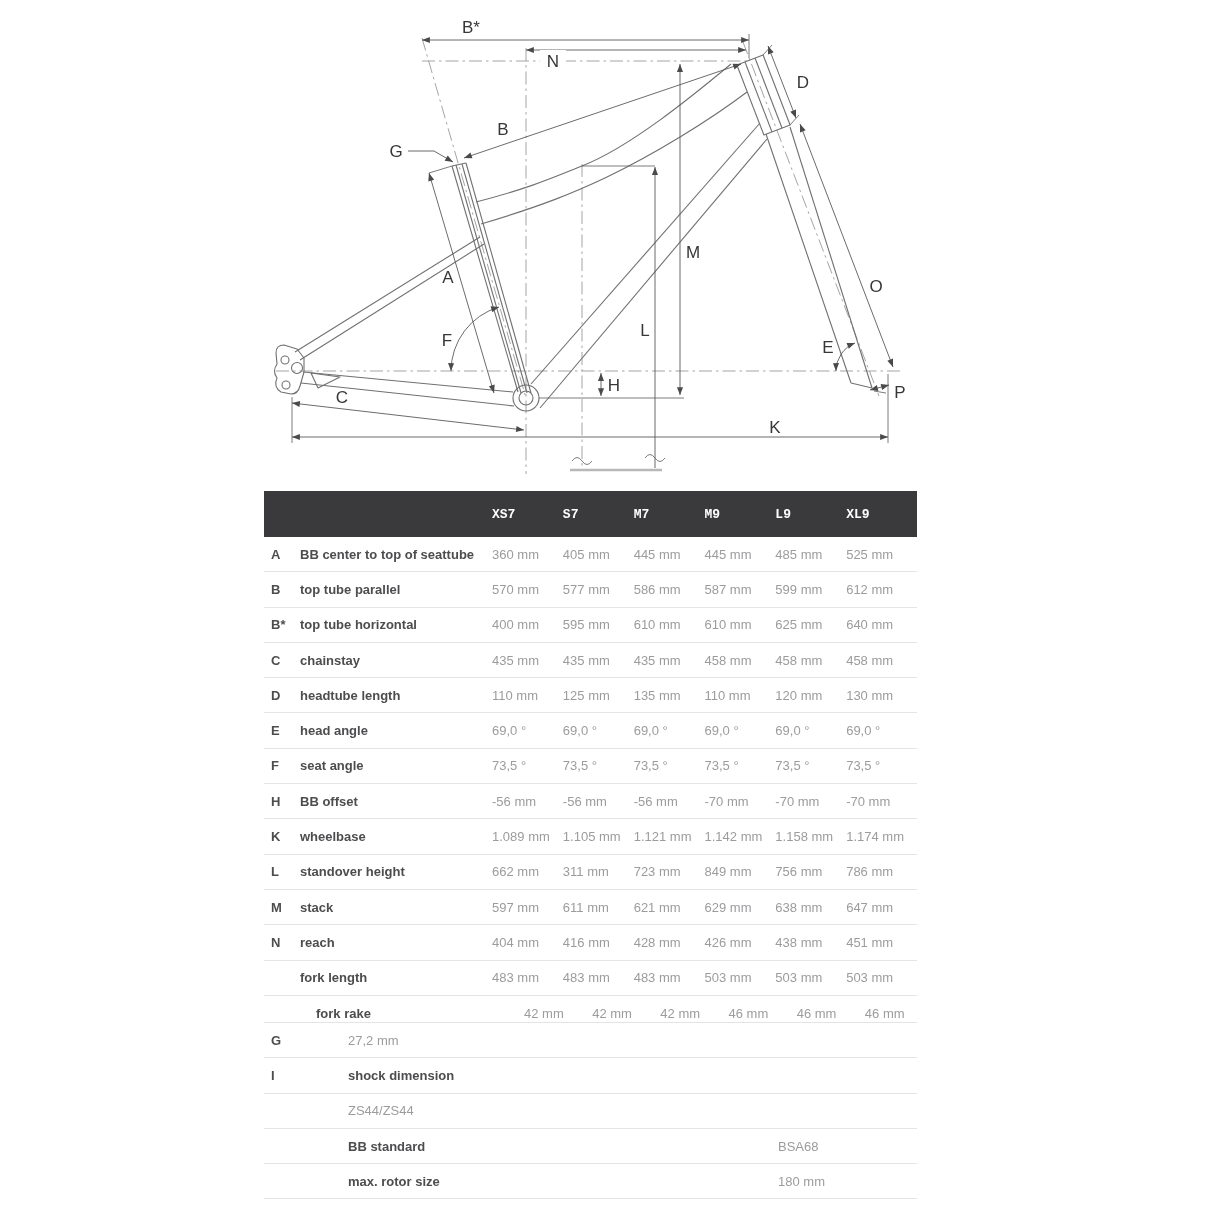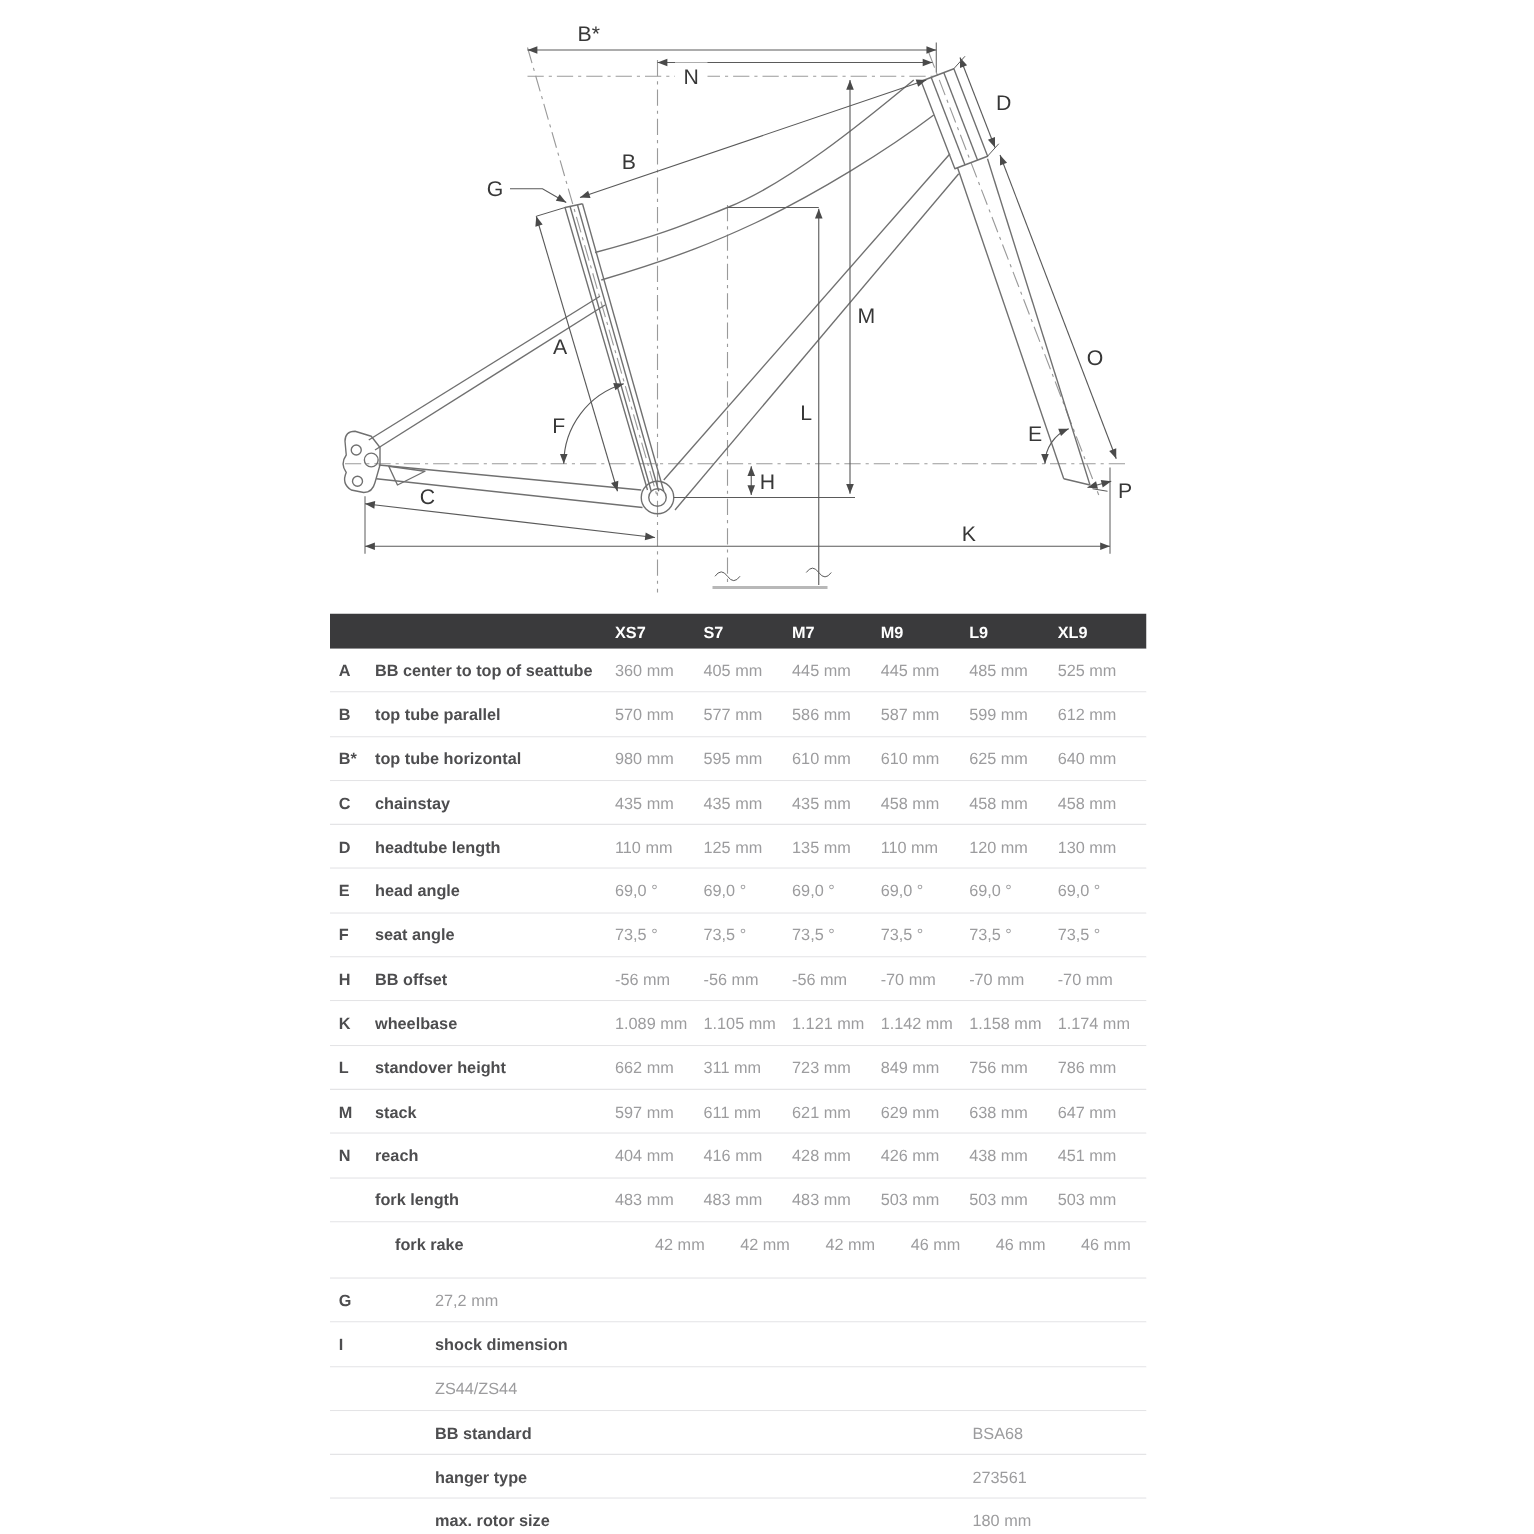--- a/index.html
+++ b/index.html
@@ -10,22 +10,22 @@
   
   svg.diagram{position:absolute;left:0;top:0;}
   .fr{stroke:#707070;fill:none;stroke-width:1.1;stroke-linejoin:round;}
   .cl{stroke:#9a9a9a;fill:none;stroke-width:0.9;stroke-dasharray:13 4 2.5 4;}
   .dm{stroke:#5a5a5a;fill:none;stroke-width:0.9;}
   .dm-ext{stroke:#5a5a5a;fill:none;stroke-width:0.8;}
   .ground{stroke:#b8b8b8;stroke-width:2.5;}
   .dlab{fill:#373737;font-size:17px;font-family:"Liberation Sans",sans-serif;text-anchor:middle;}
   
   .geo-table{position:absolute;left:264px;top:491px;width:653px;color:#4d4d4f;}
-  .ghead{display:grid;grid-template-columns:36px 192px repeat(6,1fr);height:28px;
-         background:#3a3a3c;align-items:center;}
+  .ghead{display:grid;grid-template-columns:36px 192px repeat(6,1fr);height:46px;
+         background:#3a3a3c;align-items:center;font-family:Liberation Mono, monospace;}
   .ghead .hc{color:#ffffff;font-weight:bold;font-size:13px;}
   .grow{display:grid;grid-template-columns:36px 192px repeat(6,1fr);height:34.3px;
         align-items:center;border-bottom:1px solid #e4e4e6;font-size:13px;background:#fff;}
   .grow:last-child{border-bottom:none;gap:16px;}
   .cell.key{padding-left:7px;font-weight:bold;}
   .cell.lbl{font-weight:bold;}
   .cell.val{color:#9c9c9e;}
   
   .spec-table{position:absolute;left:264px;top:1022px;width:653px;
               border-top:1px solid #e4e4e6;color:#4d4d4f;font-size:13px;}
@@ -170,21 +170,21 @@
         <div class="cell val">570 mm</div>
         <div class="cell val">577 mm</div>
         <div class="cell val">586 mm</div>
         <div class="cell val">587 mm</div>
         <div class="cell val">599 mm</div>
         <div class="cell val">612 mm</div>
       </div>
       <div class="grow">
         <div class="cell key">B*</div>
         <div class="cell lbl">top tube horizontal</div>
-        <div class="cell val">980 mm</div>
+        <div class="cell val">400 mm</div>
         <div class="cell val">595 mm</div>
         <div class="cell val">610 mm</div>
         <div class="cell val">610 mm</div>
         <div class="cell val">625 mm</div>
         <div class="cell val">640 mm</div>
       </div>
       <div class="grow">
         <div class="cell key">C</div>
         <div class="cell lbl">chainstay</div>
         <div class="cell val">435 mm</div>
@@ -312,22 +312,17 @@
         <div class="key"></div>
         <div class="val">ZS44/ZS44</div>
       </div>
       <div class="srow">
         <div class="key"></div>
         <div class="lbl">BB standard</div>
         <div class="val">BSA68</div>
       </div>
       <div class="srow">
         <div class="key"></div>
-        <div class="lbl">hanger type</div>
-        <div class="val">273561</div>
-      </div>
-      <div class="srow">
-        <div class="key"></div>
         <div class="lbl">max. rotor size</div>
         <div class="val">180 mm</div>
       </div>
     </div>
 </div>
 
 </body></html>

